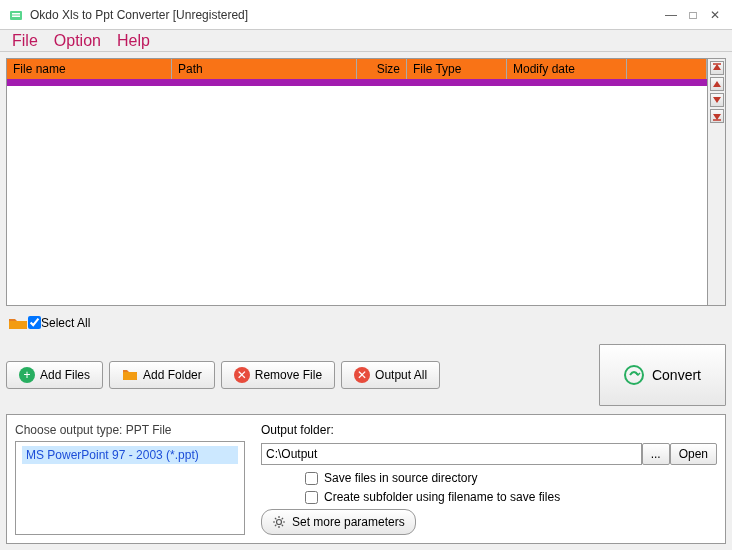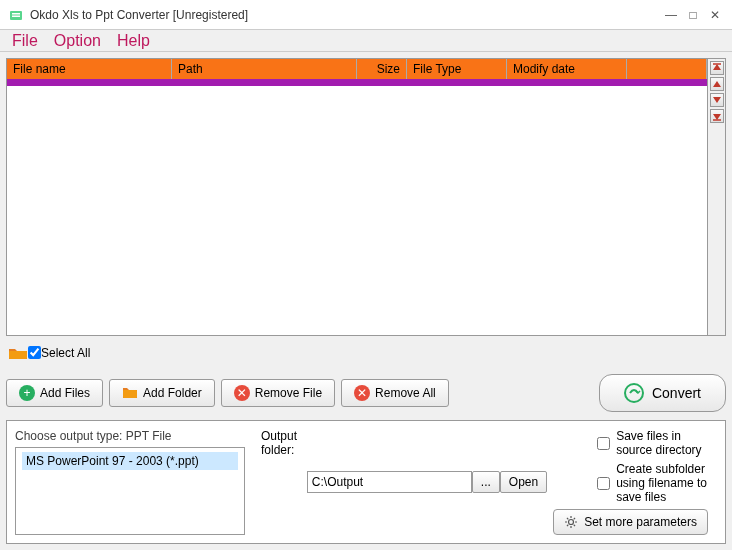--- a/index.html
+++ b/index.html
@@ -186,27 +186,27 @@
     .btn-icon-green { background: #27ae60; color: white; }
     .btn-icon-red { background: #e74c3c; color: white; }
     .btn-icon-red2 { background: #e74c3c; color: white; }
 
     .toolbar-spacer { flex: 1; }
 
     .btn-convert {
       display: flex;
       align-items: center;
       gap: 8px;
-      padding: 8px 24px;
+      padding: 20px 24px;
       border: 1px solid #999;
       background: linear-gradient(to bottom, #ffffff, #e8e8e8);
       cursor: pointer;
       font-size: 14px;
       font-weight: 500;
-      border-radius: 13px;
+      border-radius: 1px;
       color: #000;
     }
     .convert-icon {
       width: 20px;
       height: 20px;
     }
 
     
     .bottom-panel {
       border: 1px solid #999;
@@ -231,29 +231,29 @@
       border: 1px solid #999;
       background: #fff;
       padding: 4px 6px;
       font-size: 12px;
       min-height: 80px;
       flex: 1;
     }
     .output-type-item {
       padding: 2px 4px;
       background: #cce8ff;
-      color: #000000;
+      color: #1d4ed8;
       font-size: 12px;
     }
 
     
     .output-folder-section {
       flex: 1;
       display: flex;
-      flex-direction: row;
+      flex-direction: column;
       gap: 6px;
     }
     .output-folder-label {
       font-size: 12px;
       color: #000;
     }
     .output-folder-row {
       display: flex;
       align-items: center;
       gap: 0;
@@ -290,21 +290,21 @@
 
     .btn-more-params {
       display: flex;
       align-items: center;
       gap: 6px;
       padding: 5px 10px;
       border: 1px solid #999;
       background: linear-gradient(to bottom, #ffffff, #e8e8e8);
       cursor: pointer;
       font-size: 12px;
-      border-radius: 4px;
+      border-radius: 11px;
       align-self: flex-end;
     }
     .gear-icon-svg {
       width: 14px;
       height: 14px;
     }
 
     .checkboxes-and-btn {
       display: flex;
       flex-direction: column;
@@ -401,21 +401,21 @@
         <rect x="1" y="5" width="14" height="8" rx="1" fill="#f39c12"></rect>
       </svg>
       <span>Add Folder</span>
     </button>
     <button class="btn">
       <div class="btn-icon btn-icon-red">✕</div>
       <span>Remove File</span>
     </button>
     <button class="btn">
       <div class="btn-icon btn-icon-red2">✕</div>
-      <span>Remove All</span>
+      <span>Output All</span>
     </button>
     <div class="toolbar-spacer"></div>
     <button class="btn-convert">
       <svg class="convert-icon" viewBox="0 0 20 20">
         <circle cx="10" cy="10" r="9" fill="none" stroke="#27ae60" stroke-width="2"></circle>
         <path d="M6 10 Q10 4 14 10" fill="none" stroke="#27ae60" stroke-width="2"></path>
         <path d="M12 8 L14 10 L16 8" fill="none" stroke="#27ae60" stroke-width="1.5"></path>
       </svg>
       <span>Convert</span>
     </button>

